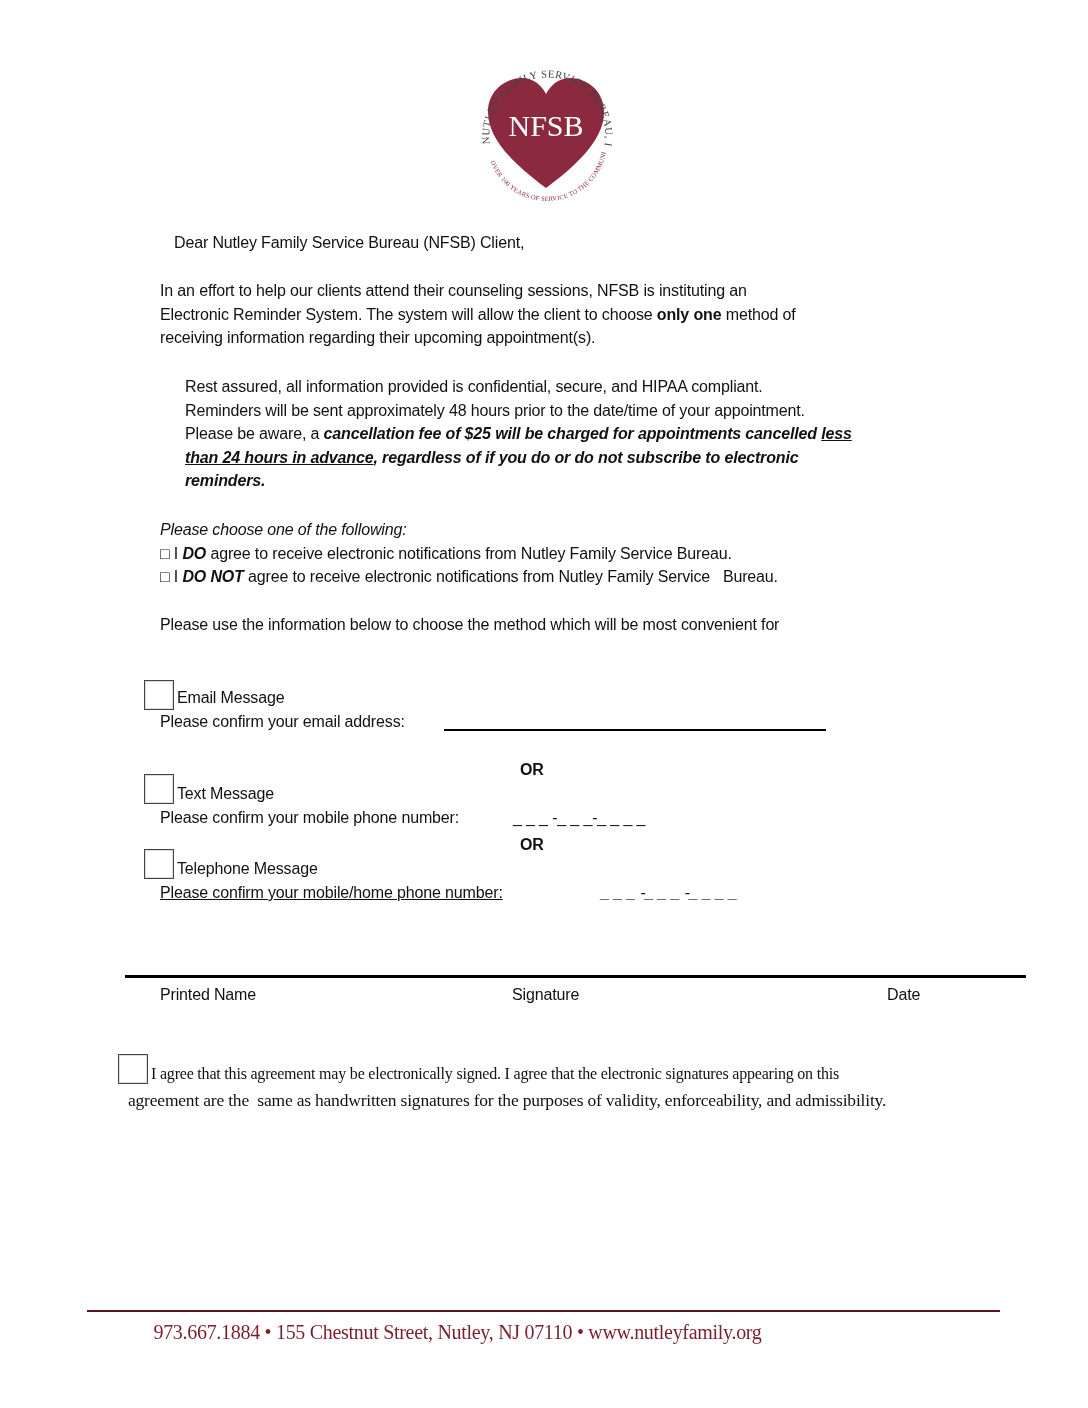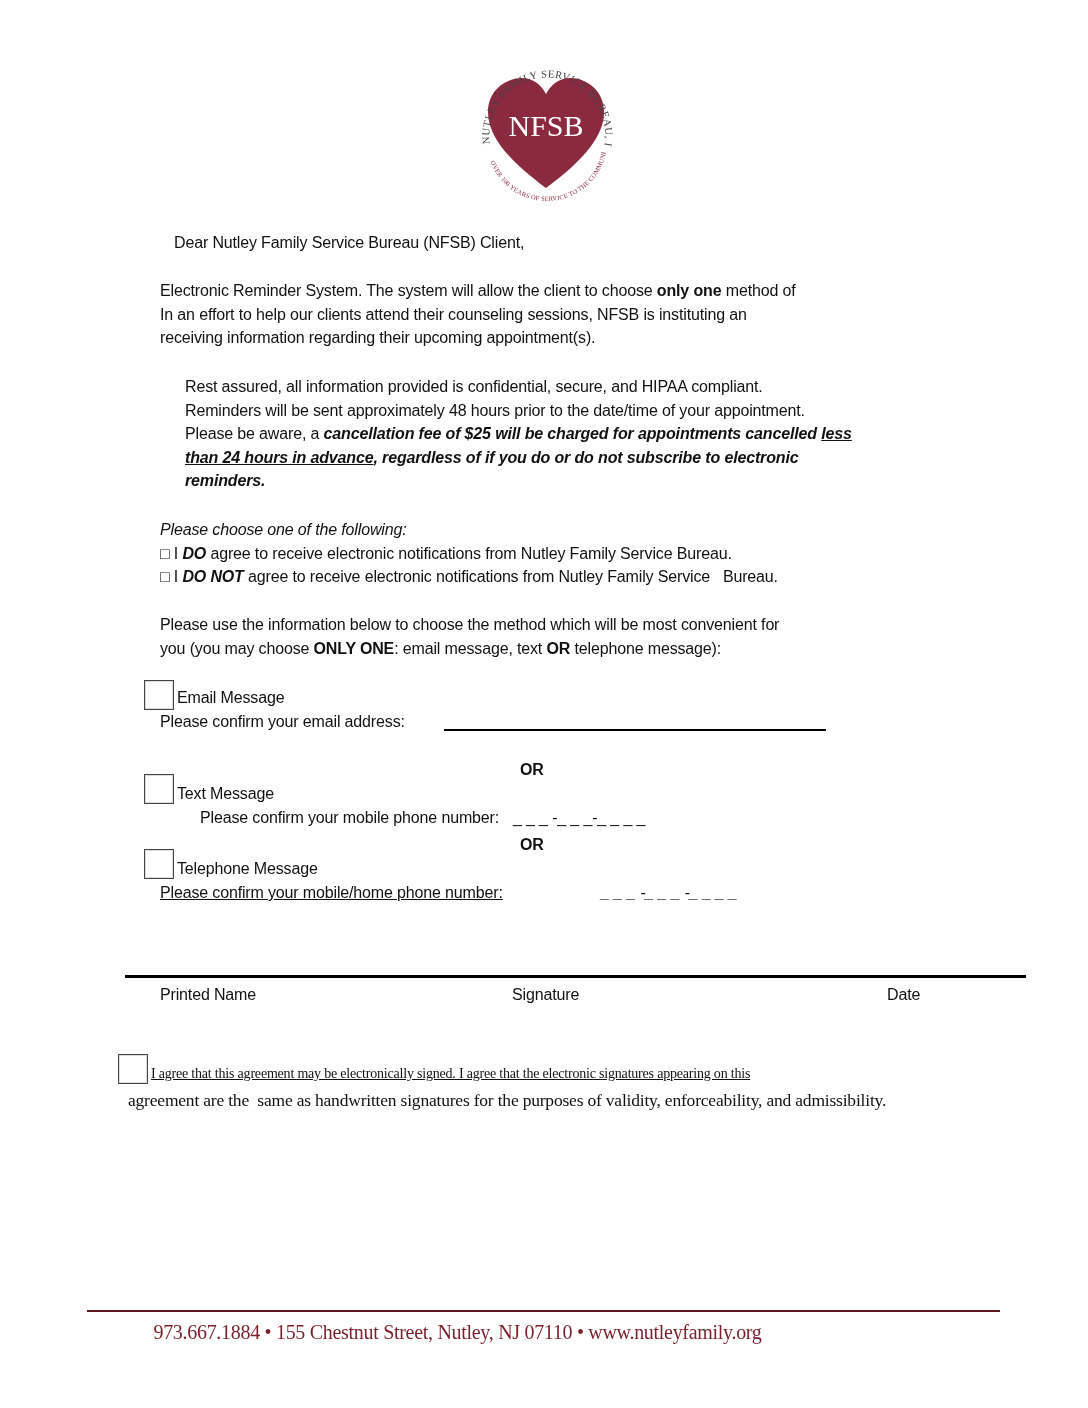--- a/index.html
+++ b/index.html
@@ -33,66 +33,65 @@
     </text>
     <text font-family="Liberation Serif, serif" font-size="6.5" fill="#8b2a3e" letter-spacing="0.2">
       <textPath href="#arcBot" startOffset="6%">OVER 100 YEARS OF SERVICE TO THE COMMUNITY</textPath>
     </text>
   </svg>
 </div>
 
 <div class="abs txt" style="left:160px; top:231px;margin-left:14px;">Dear Nutley Family Service Bureau (NFSB) Client,</div>
 
 <div class="abs" style="left:160px; top:279px;">
+  <div class="txt">In an effort to help our clients attend their counseling sessions, NFSB is instituting an</div>
   <div class="txt"><span>Electronic Reminder System. The system will allow the client to choose </span><span class="b">only one</span><span> method of</span></div>
-  <div class="txt">In an effort to help our clients attend their counseling sessions, NFSB is instituting an</div>
   <div class="txt">receiving information regarding their upcoming appointment(s).</div>
 </div>
 
 <div class="abs" style="left:160px; top:375px;margin-left:25px;">
   <div class="txt">Rest assured, all information provided is confidential, secure, and HIPAA compliant.</div>
   <div class="txt">Reminders will be sent approximately 48 hours prior to the date/time of your appointment.</div>
   <div class="txt"><span>Please be aware, a </span><span class="bi">cancellation fee of $25 will be charged for appointments cancelled </span><span class="bi u">less</span></div>
   <div class="txt"><span class="bi u">than 24 hours in advance</span><span class="bi">, regardless of if you do or do not subscribe to electronic</span></div>
   <div class="txt bi">reminders.</div>
 </div>
 
 <div class="abs" style="left:160px; top:518px;">
   <div class="txt i">Please choose one of the following:</div>
   <div class="txt" style="cursor:pointer;"><span>□</span><span> I </span><span class="bi">DO</span><span> agree to receive electronic notifications from Nutley Family Service Bureau.</span></div>
   <div class="txt" style="cursor:pointer;"><span>□</span><span> I </span><span class="bi">DO NOT</span><span style="white-space:pre;"> agree to receive electronic notifications from Nutley Family Service   Bureau.</span></div>
 </div>
 
 <div class="abs" style="left:160px; top:613px;">
   <div class="txt">Please use the information below to choose the method which will be most convenient for</div>
-  <div class="txt"><span>you (you may choose </span><span class="b">ONLY ONE</span><span>: email message, text </span><span class="b">OR</span><span> telephone message):</span></div>
 </div>
 
 <div class="chk" style="left:144px; top:680px;"></div>
 <div class="abs txt" style="left:177px; top:686px;">Email Message</div>
 <div class="abs txt" style="left:160px; top:710px;">Please confirm your email address:</div>
 <div class="line" style="left:444px; top:729px; width:382px; height:2px; cursor:text;"></div>
 
 <div class="abs txt b" style="left:520px; top:758px;">OR</div>
 
 <div class="chk" style="left:144px; top:774px;"></div>
 <div class="abs txt" style="left:177px; top:782px;">Text Message</div>
-<div class="abs txt" style="left:160px; top:806px;margin-left:40px;">Please confirm your mobile phone number:</div>
+<div class="abs txt" style="left:160px; top:806px;">Please confirm your mobile phone number:</div>
 <div class="abs txt" style="left:513px; top:806px; cursor:text; white-space:pre;">_ _ _ -_ _ _-_ _ _ _</div>
 
 <div class="abs txt b" style="left:520px; top:833px;">OR</div>
 
 <div class="chk" style="left:144px; top:849px;"></div>
 <div class="abs txt" style="left:177px; top:857px;">Telephone Message</div>
 <div class="abs txt" style="left:160px; top:881px;text-decoration:underline;">Please confirm your mobile/home phone number:</div>
 <div class="abs txt" style="left:601px; top:881px; cursor:text; white-space:pre;font-style:italic;">_ _ _ -_ _ _ -_ _ _ _</div>
 
 <div class="line" style="left:125px; top:975px; width:901px; height:3px; cursor:text;"></div>
 <div class="abs txt" style="left:160px; top:983px;">Printed Name</div>
 <div class="abs txt" style="left:512px; top:983px;">Signature</div>
 <div class="abs txt" style="left:847px; top:983px;margin-left:40px;">Date</div>
 
 <div class="chk" style="left:118px; top:1054px;"></div>
-<div class="abs serif" style="left:151px; top:1060px; font-size:14px; line-height:27px; white-space:nowrap; letter-spacing:-0.2px;text-decoration:underline;">I agree that this agreement may be electronically signed. I agree that the electronic signatures appearing on this</div>
+<div class="abs serif" style="left:151px; top:1060px; font-size:16px; line-height:27px; white-space:nowrap; letter-spacing:-0.2px;">I agree that this agreement may be electronically signed. I agree that the electronic signatures appearing on this</div>
 <div class="abs serif" style="left:128px; top:1087px; font-size:17.5px; line-height:27px; white-space:pre; letter-spacing:-0.2px;">agreement are the  same as handwritten signatures for the purposes of validity, enforceability, and admissibility.</div>
 
 <div class="abs" style="left:87px; top:1310px; width:913px; height:2px; background:#5e1620;"></div>
 <div class="abs serif maroon" style="left:0; width:915px; text-align:center; top:1319px; font-size:20px; line-height:26px; white-space:nowrap; letter-spacing:-0.3px;">973.667.1884 • 155 Chestnut Street, Nutley, NJ 07110 • www.nutleyfamily.org</div>
 
 </body></html>

